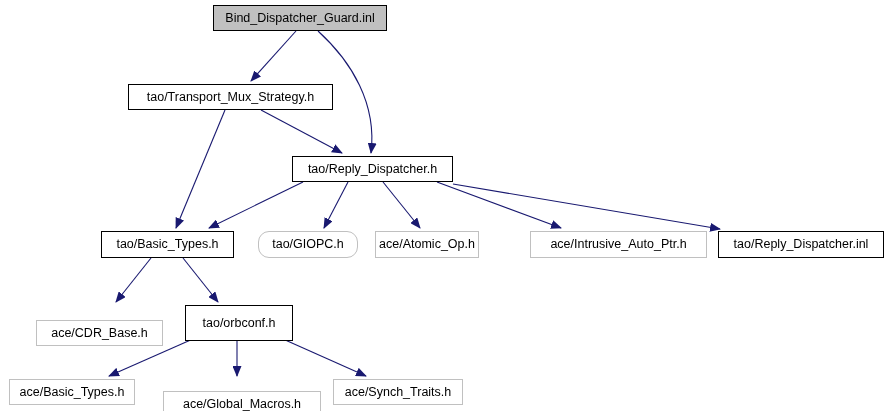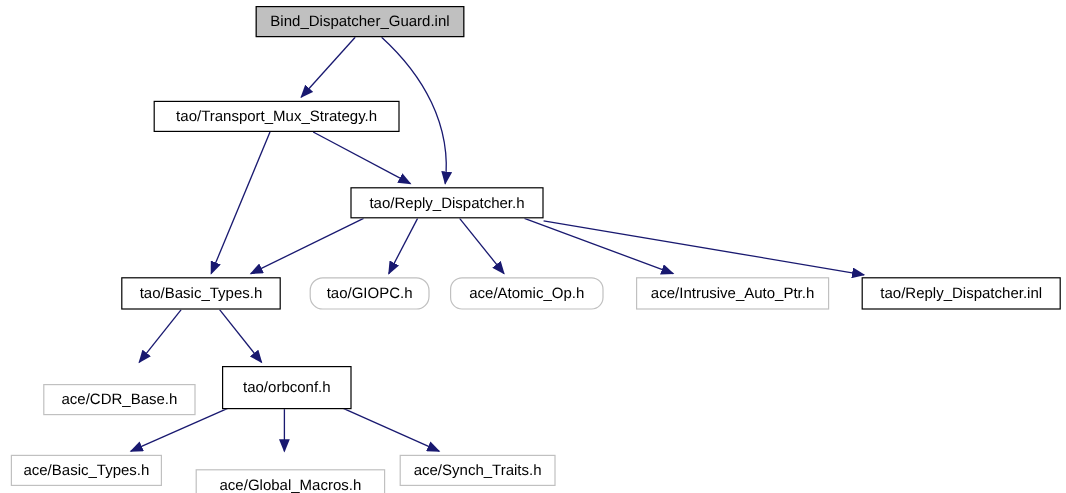--- a/index.html
+++ b/index.html
@@ -73,22 +73,22 @@
         <path d="M237,331 L237,376" class="edge" marker-end="url(#arrow)"></path>
         <path d="M265,331 L366,376" class="edge" marker-end="url(#arrow)"></path>
       </g>
   </svg>
   <div>
       <div class="node root" style="left: 213px; top: 5px; width: 174px; height: 26px;">Bind_Dispatcher_Guard.inl</div>
       <div class="node linked" style="left: 128px; top: 84px; width: 205px; height: 26px;">tao/Transport_Mux_Strategy.h</div>
       <div class="node linked" style="left: 292px; top: 156px; width: 161px; height: 26px;">tao/Reply_Dispatcher.h</div>
       <div class="node linked" style="left: 101px; top: 231px; width: 133px; height: 27px;">tao/Basic_Types.h</div>
       <div class="node plain" style="left: 258px; top: 231px; width: 100px; height: 27px; border-radius: 11px;">tao/GIOPC.h</div>
-      <div class="node plain" style="left: 375px; top: 231px; width: 128px; height: 27px; border-radius: 10px;">ace/Atomic_Op.h</div>
-      <div class="node plain" style="left: 530px; top: 231px; width: 161px; height: 27px;">ace/Intrusive_Auto_Ptr.h</div>
+      <div class="node plain" style="left: 375px; top: 231px; width: 104px; height: 27px;">ace/Atomic_Op.h</div>
+      <div class="node plain" style="left: 530px; top: 231px; width: 177px; height: 27px;">ace/Intrusive_Auto_Ptr.h</div>
       <div class="node linked" style="left: 718px; top: 231px; width: 166px; height: 27px;">tao/Reply_Dispatcher.inl</div>
       <div class="node plain" style="left: 36px; top: 320px; width: 127px; height: 26px;">ace/CDR_Base.h</div>
       <div class="node linked" style="left: 185px; top: 305px; width: 108px; height: 36px;">tao/orbconf.h</div>
       <div class="node plain" style="left: 9px; top: 379px; width: 126px; height: 26px;">ace/Basic_Types.h</div>
       <div class="node plain" style="left: 163px; top: 391px; width: 158px; height: 26px;">ace/Global_Macros.h</div>
       <div class="node plain" style="left: 333px; top: 379px; width: 130px; height: 26px;">ace/Synch_Traits.h</div>
     </div>
 </div>
 
 </body></html>

